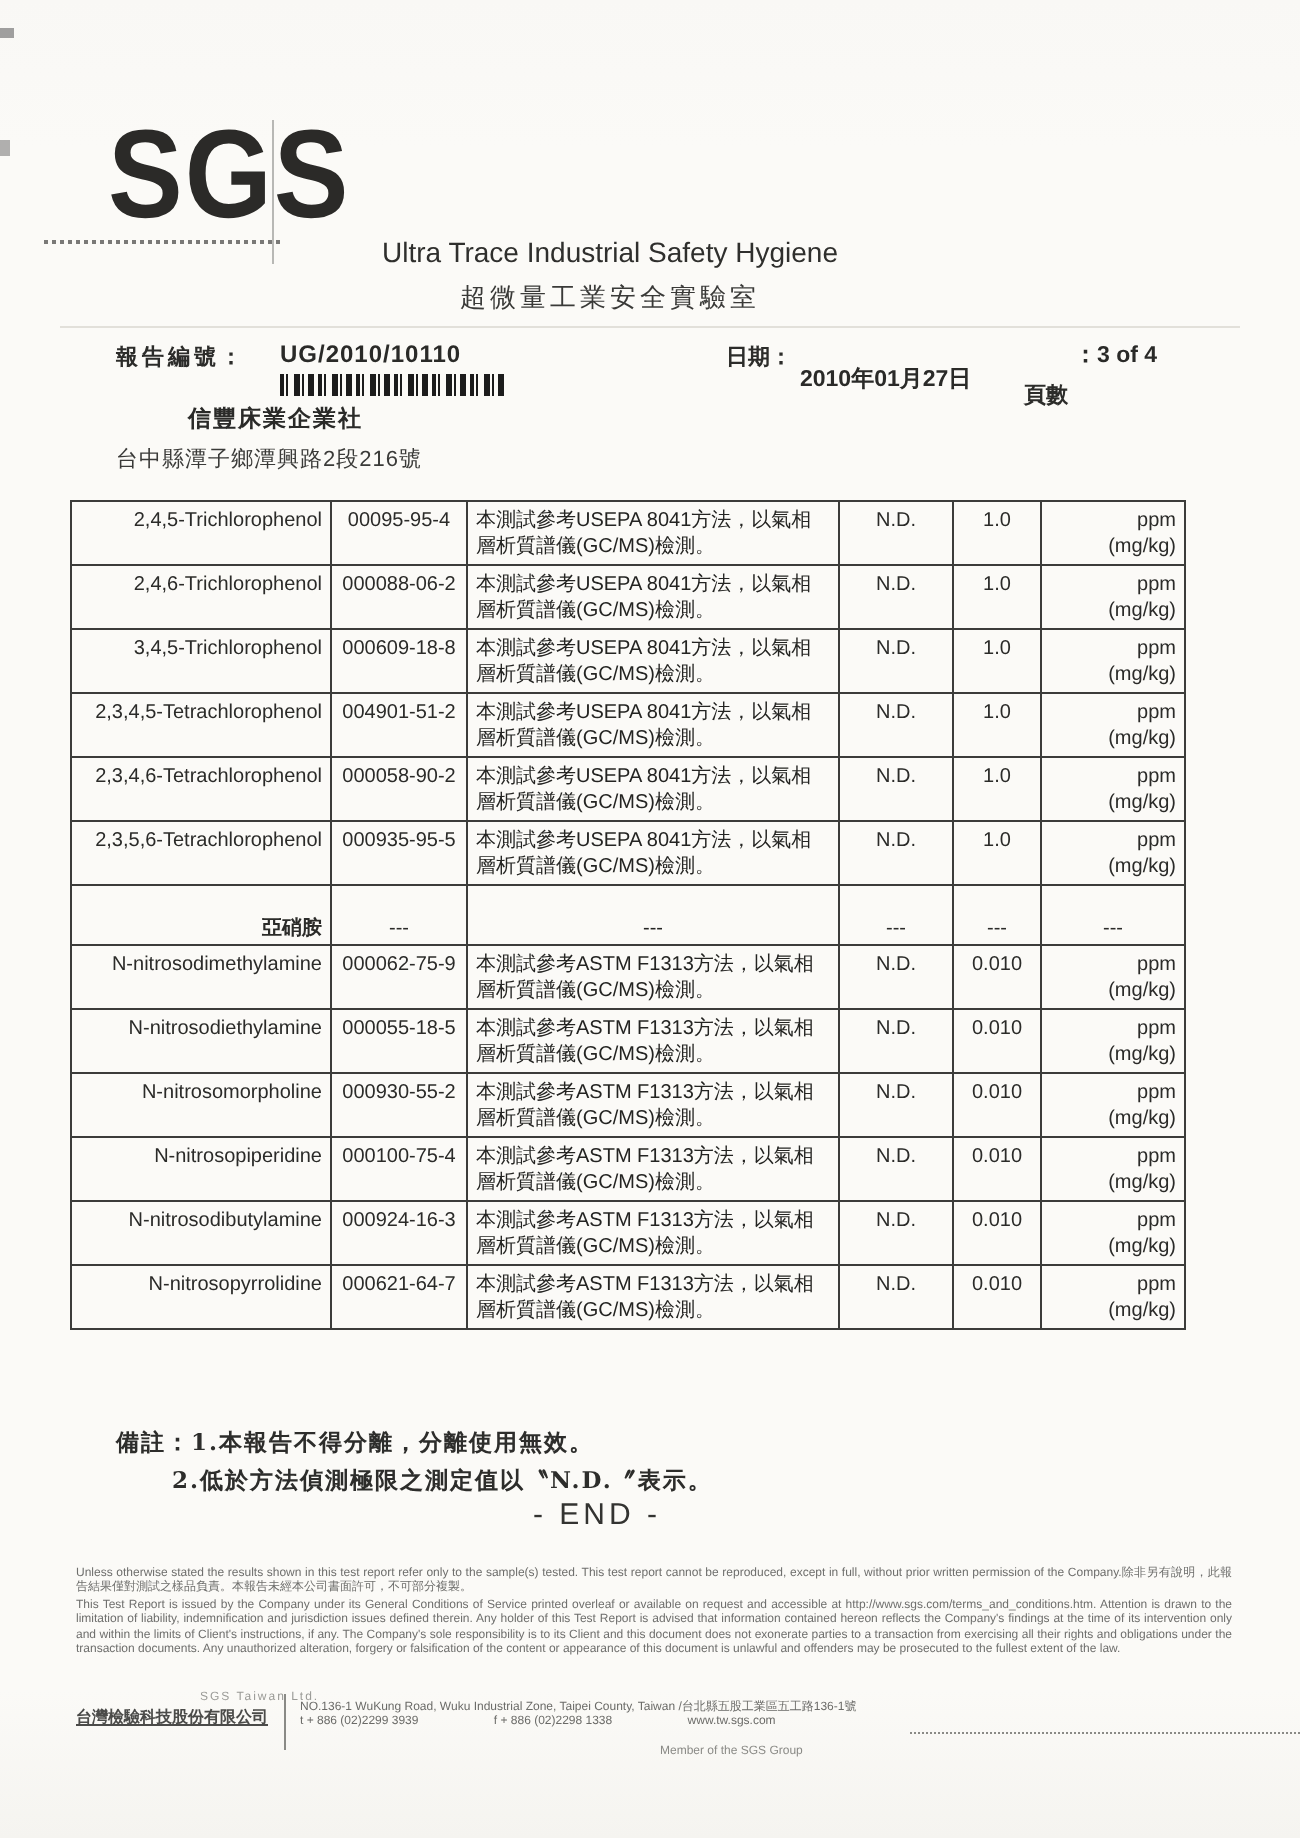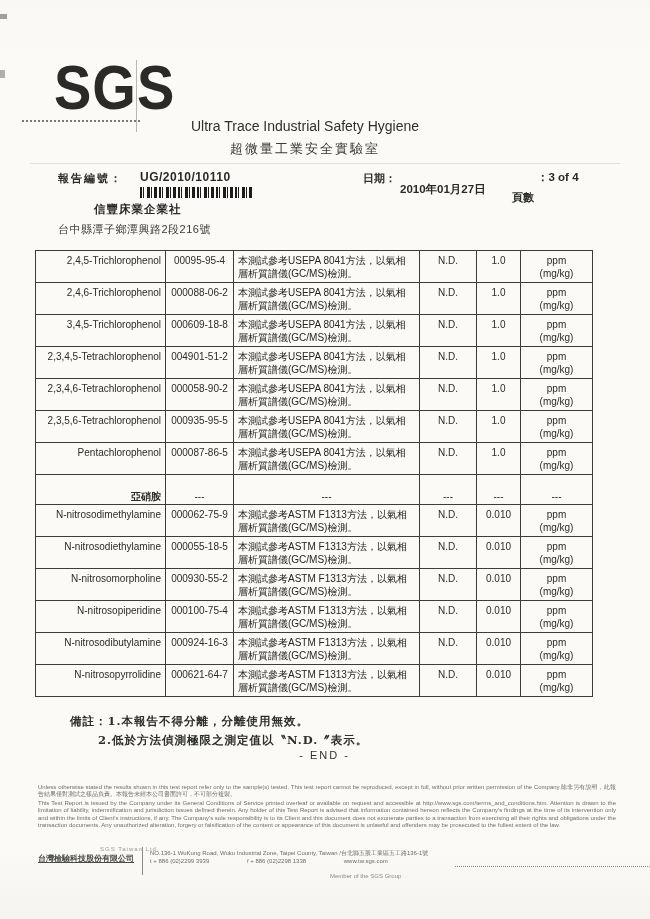--- a/index.html
+++ b/index.html
@@ -93,35 +93,35 @@
   col.c-name   { width:130px; }
   col.c-cas    { width:68px;  }
   col.c-method { width:186px; }
   col.c-result { width:57px;  }
   col.c-limit  { width:44px;  }
   col.c-unit   { width:72px;  }
   td.name   { text-align:right; }
   td.cas    { text-align:center; }
   td.method { text-align:left; line-height:15px; color:#242422; }
   td.result, td.limit { text-align:center; padding-top:5px; }
-  td.unit   { text-align:center; padding-top:5px; line-height:14px; }
+  td.unit   { text-align:right; padding-top:5px; line-height:14px; }
   tr.section td { padding-top:16px; padding-bottom:1px; line-height:12px; font-weight:bold; }
   tr.section td.method, tr.section td.cas, tr.section td.result,
   tr.section td.limit, tr.section td.unit { font-weight:normal; text-align:center;}
 
   
   .notes {
     position:absolute; left:58px; top:712px;
     font-family:"DejaVu Serif", serif; font-weight:bold;
-    font-size:11.5px; color:#2d2d2b; letter-spacing:1px; line-height:19px;margin-left:12px;
+    font-size:11.5px; color:#2d2d2b; letter-spacing:1px; line-height:19px;
   }
   .notes .n2 { padding-left:28px; }
   .end-mark {
-    position:absolute; left:46px; width:557px; top:749px; text-align:center;
-    font-size:11px; letter-spacing:2px; color:#333331; font-weight:500;
+    position:absolute; left:20px; width:557px; top:749px; text-align:center;
+    font-size:15px; letter-spacing:2px; color:#333331; font-weight:500;
   }
 
   
   .disclaimer {
     position:absolute; left:38px; width:578px; top:784px;
     font-size:6px; line-height:7.4px; color:#6e6e6c;
     text-align:justify;
   }
   .disclaimer p { margin-bottom:1px; }
 
@@ -227,31 +227,20 @@
           <td class="result">N.D.</td>
           <td class="limit">1.0</td>
           <td class="unit">
             <div>ppm</div>
             <div>(mg/kg)</div>
           </td>
         </tr>
         <tr>
           <td class="name">2,3,5,6-Tetrachlorophenol</td>
           <td class="cas">000935-95-5</td>
-          <td class="method">本測試參考USEPA 8041方法，以氣相層析質譜儀(GC/MS)檢測。</td>
-          <td class="result">N.D.</td>
-          <td class="limit">1.0</td>
-          <td class="unit">
-            <div>ppm</div>
-            <div>(mg/kg)</div>
-          </td>
-        </tr>
-        <tr>
-          <td class="name">Pentachlorophenol</td>
-          <td class="cas">000087-86-5</td>
           <td class="method">本測試參考USEPA 8041方法，以氣相層析質譜儀(GC/MS)檢測。</td>
           <td class="result">N.D.</td>
           <td class="limit">1.0</td>
           <td class="unit">
             <div>ppm</div>
             <div>(mg/kg)</div>
           </td>
         </tr>
         <tr class="section">
           <td class="name">亞硝胺</td>

